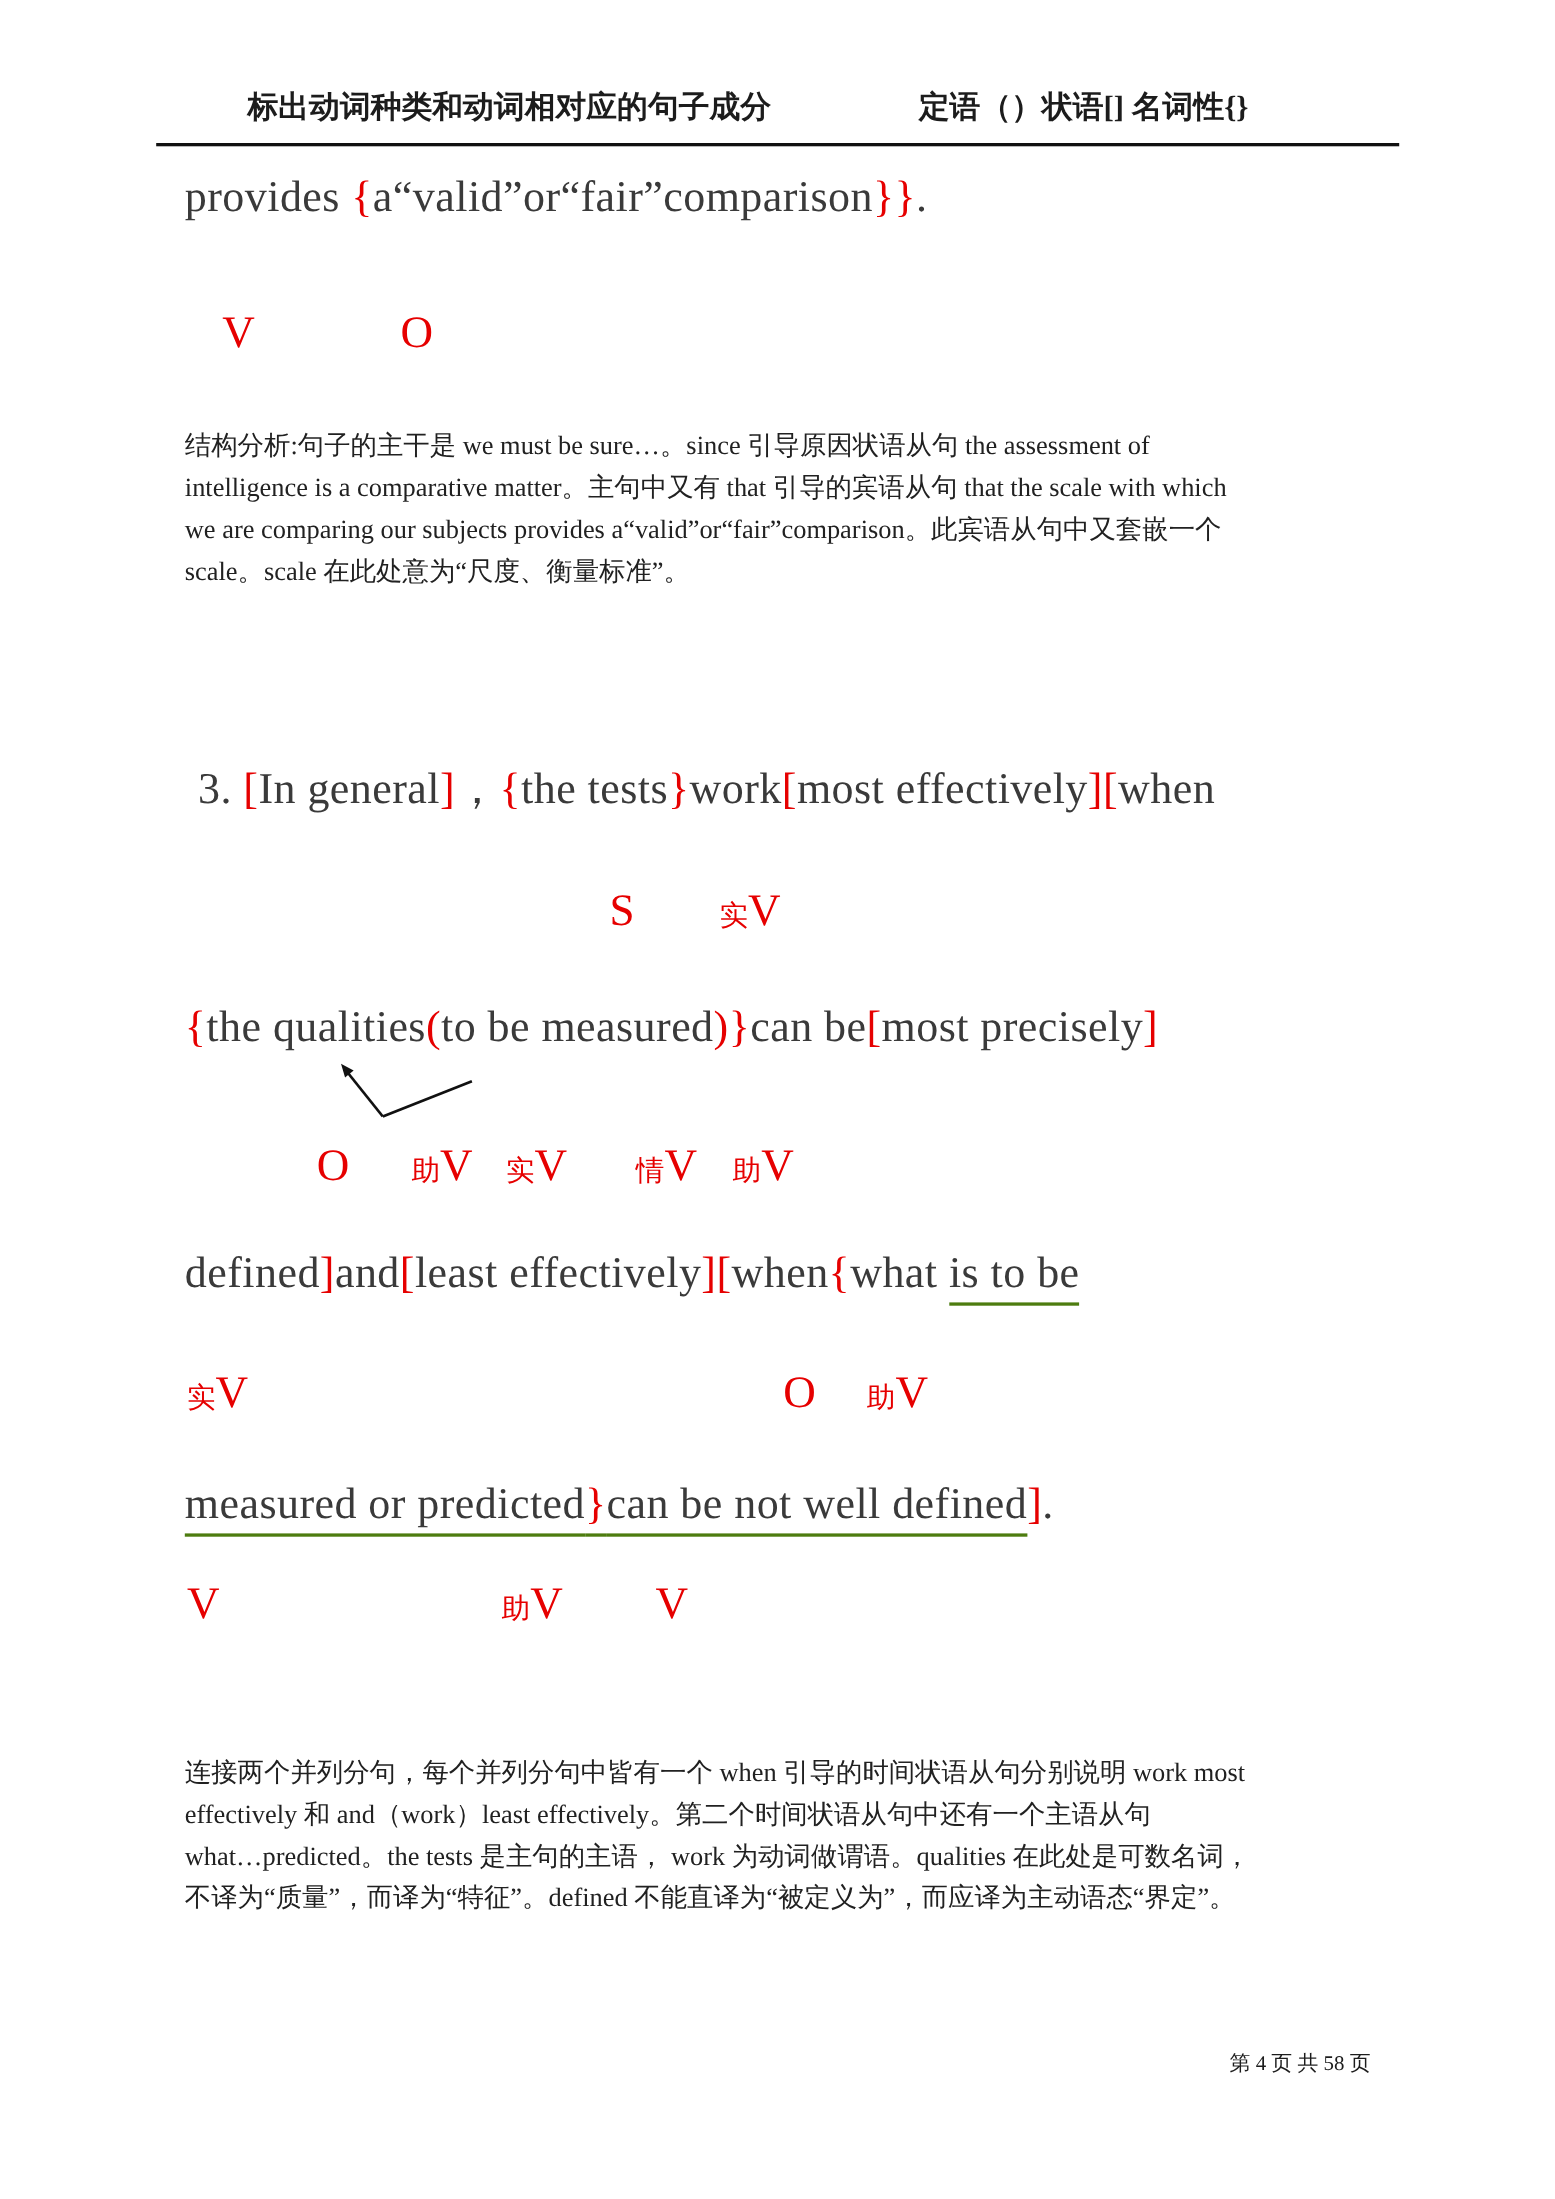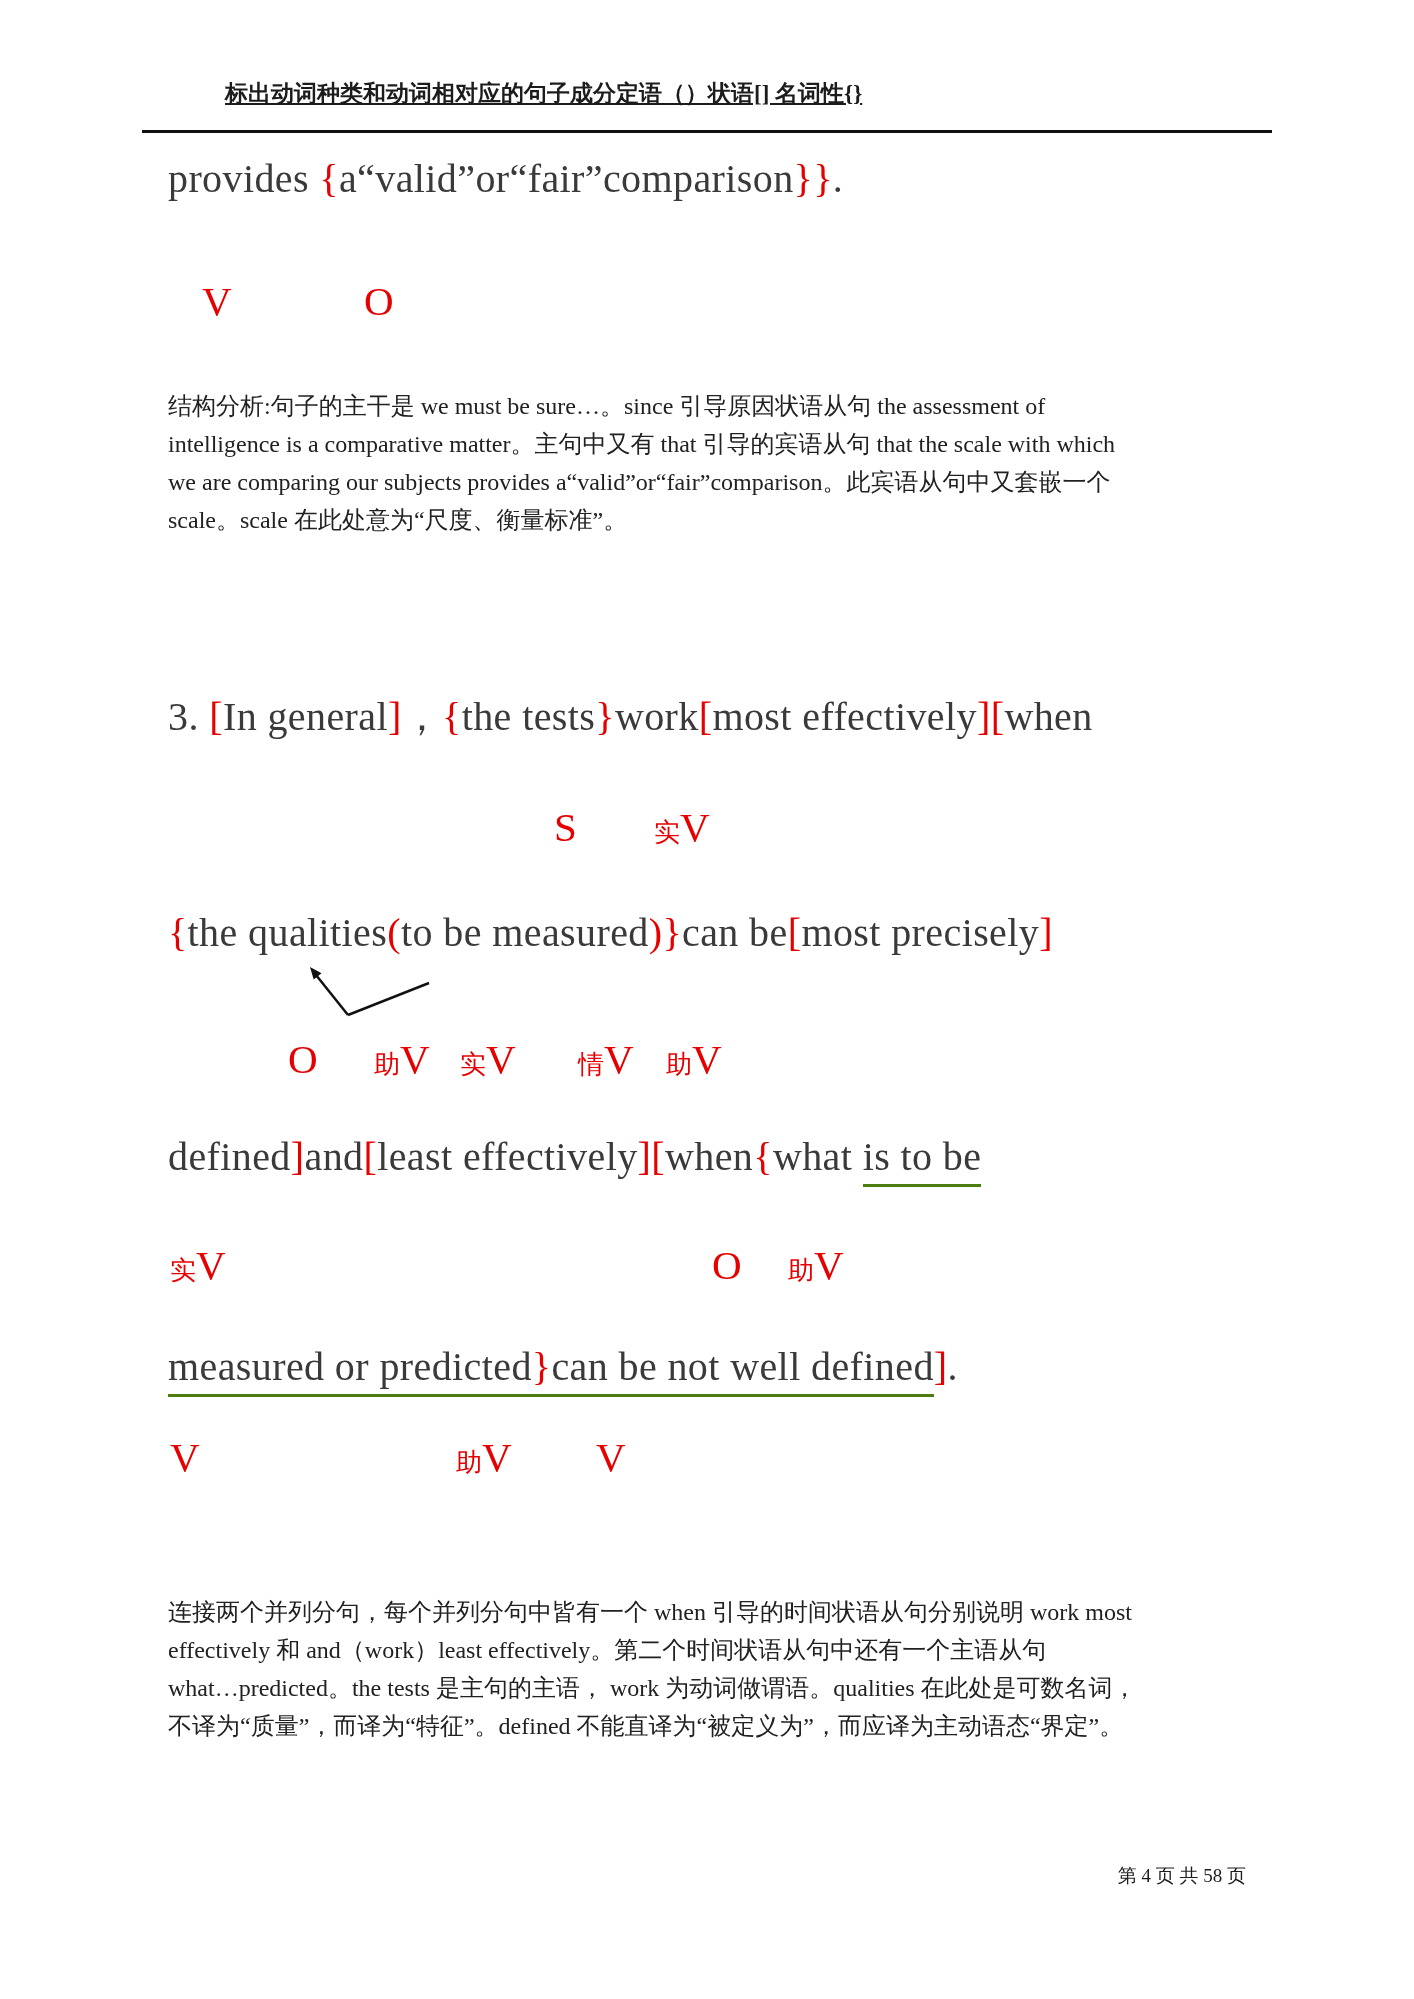--- a/index.html
+++ b/index.html
@@ -9,24 +9,24 @@
     position:relative;
     width:1414px; height:1999px;
     margin:0 auto;
     background:#ffffff;
     font-family:"Liberation Serif","DejaVu Serif",serif;
     color:var(--body);
     padding:78px 168px 0 168px;
     overflow:hidden;
   }
   .hdr {
-    display:flex; align-items:baseline;
+    display:flex; justify-content:space-between; align-items:baseline;
     margin:0 111px 0 57px;
-    font-size:23px; font-weight:700; color:#1c1c1c;
-    height:30px; white-space:nowrap;text-decoration:underline;
+    font-size:28px; font-weight:700; color:#1c1c1c;
+    height:30px; white-space:nowrap;
   }
   .hdr-rule { margin:22px -26px 0 -26px; border-top:3px solid #111; }
   .sent {
     font-weight:400; font-size:40px; line-height:1.3;
     color:var(--ink); letter-spacing:0.4px; white-space:nowrap;
   }
   .sent .red { color:var(--red); }
   .sent .u { border-bottom:3px solid #4d7c0f; padding-bottom:5px; }
   .t1 { margin-top:20px; }
   .vo-row { position:relative; height:48px; color:var(--red); white-space:nowrap; }
@@ -44,21 +44,21 @@
   .r4 { margin-top:58px; }
   .r4 .lbl:nth-child(1){ left:2px; }   .r4 .lbl:nth-child(2){ left:544px; }
   .r4 .lbl:nth-child(3){ left:620px; }
   .r5 { margin-top:40px; }
   .r5 .lbl:nth-child(1){ left:2px; }   .r5 .lbl:nth-child(2){ left:288px; }
   .r5 .lbl:nth-child(3){ left:428px; }
   .para { font-size:24px; line-height:38px; color:var(--body); }
   .p1 { margin-top:62px;font-family:Liberation Serif, serif; }
   .p2 { margin-top:112px; }
   .pline { white-space:nowrap; }
-  .h3 { margin-top:152px; }
+  .h3 { margin-top:152px;margin-left:12px; }
   .l2 { margin-top:56px; }
   .l3 { margin-top:48px; }
   .l4 { margin-top:52px; }
   .arrows { display:block; margin:4px 0 0 133px; }
   .footer { margin-top:118px; text-align:right; font-size:19px; color:#1c1c1c; }
 </style>
 </head>
 <body>
 
 <div class="page">

